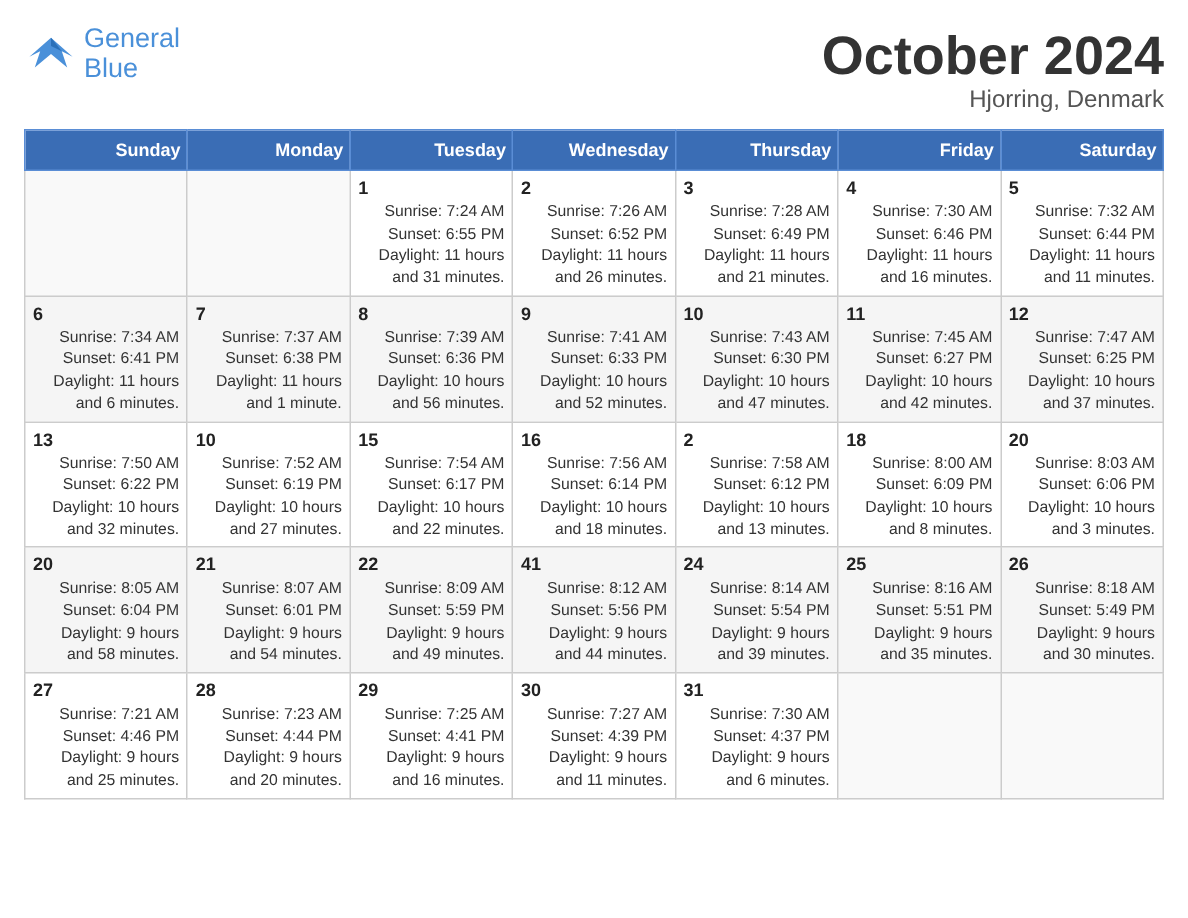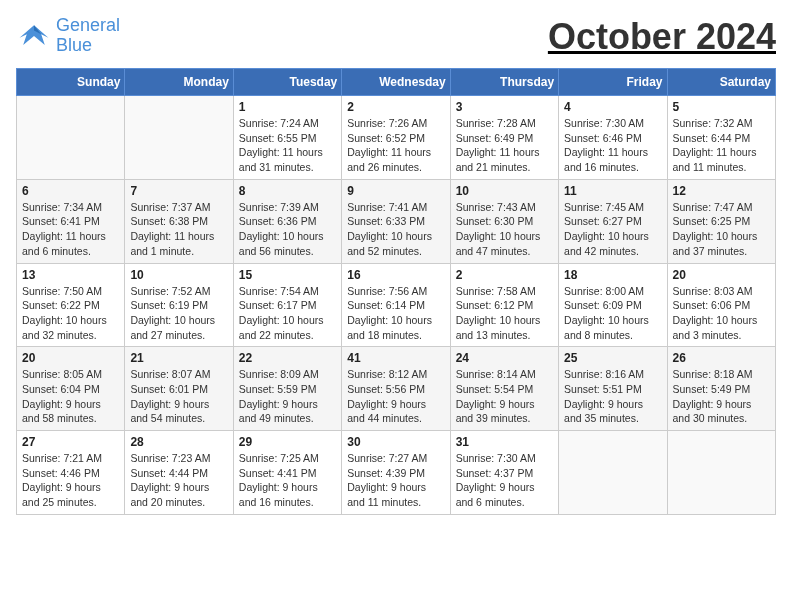--- a/index.html
+++ b/index.html
@@ -29,21 +29,20 @@
     }
     .logo-text span {
       color: #4a90d9;
     }
     .logo-bird {
       width: 36px;
       height: 36px;
     }
     .title-block {
       text-align: right;
-      text-decoration: underline;
     }
     .month-title {
       font-size: 36px;
       font-weight: bold;
       color: #333;
     }
     .location {
       font-size: 16px;
       color: #555;
     }
@@ -79,40 +78,42 @@
       font-weight: bold;
       font-size: 12px;
       color: #222;
       display: block;
       margin-bottom: 2px;
     }
     .day-info {
       color: #333;
       font-size: 10.5px;
       line-height: 1.4;
+      text-align: right;
     }
   </style>
 </head>
 <body>
 
 <div class="header">
   <div class="logo">
     <svg class="logo-bird" viewBox="0 0 40 40">
       <polygon points="20,8 36,22 28,18 32,30 20,20 8,30 12,18 4,22" fill="#4a90d9"></polygon>
       <polygon points="20,8 28,18 20,14" fill="#2a70b9"></polygon>
     </svg>
     <div>
       <div class="logo-text">
         <span>General</span><br>
         <span>Blue</span>
       </div>
     </div>
   </div>
   <div class="title-block">
     <div class="month-title">October 2024</div>
+    <div class="location">Hjorring, Denmark</div>
   </div>
 </div>
 
 <table class="calendar">
   <thead>
     <tr>
     <th>Sunday</th>
         <th>Monday</th>
         <th>Tuesday</th>
         <th>Wednesday</th>

